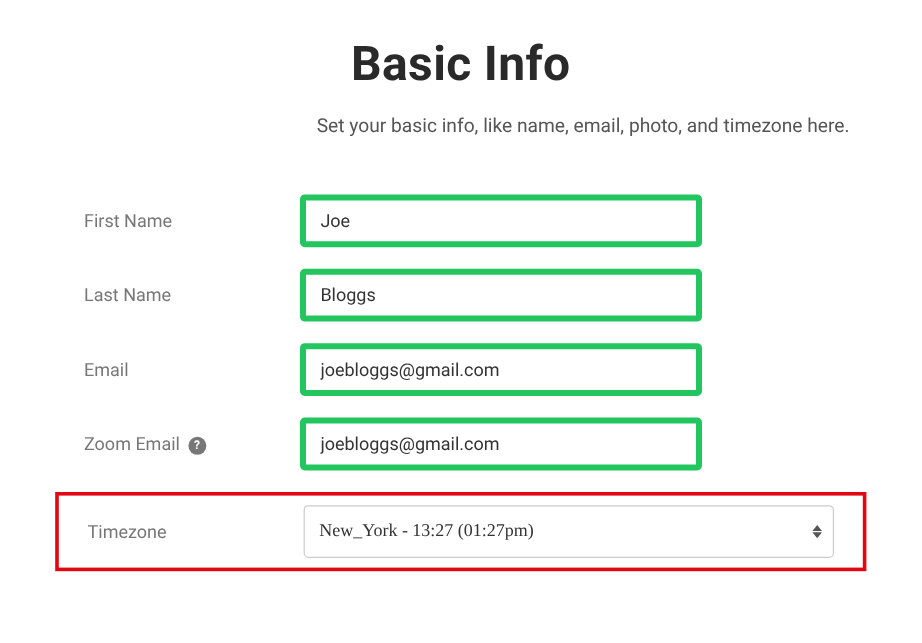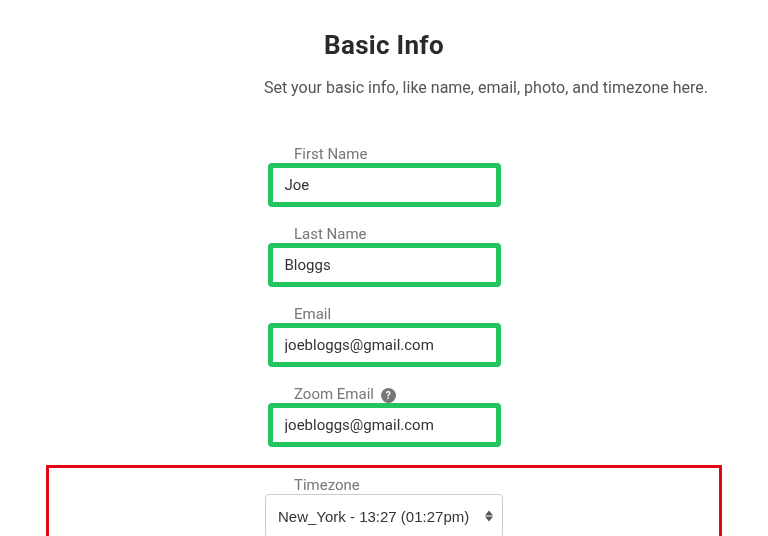--- a/index.html
+++ b/index.html
@@ -13,39 +13,38 @@
       width: 768px;
       height: 536px;
       overflow: hidden;
       color: #333;
     }
     .container {
       padding: 30px 60px 0 60px;
     }
     .page-title {
       text-align: center;
-      font-size: 26px;
+      font-size: 40px;
       font-weight: 700;
       color: #2a2a2a;
       margin-bottom: 18px;
       letter-spacing: 0.3px;
     }
     .page-subtitle {
       text-align: right;
       font-size: 16px;
       color: #555;
       font-weight: 400;
       margin-bottom: 48px;
     }
     .form-row {
       display: flex;
       align-items: center;
       margin-bottom: 18px;
       padding: 0 10px;
-      flex-direction: column;
     }
     .form-label {
       width: 180px;
       flex-shrink: 0;
       font-size: 15px;
       color: #777;
       font-weight: 400;
     }
     .form-label .help-icon {
       display: inline-flex;
@@ -98,21 +97,21 @@
       height: 44px;
       padding: 8px 32px 8px 12px;
       font-size: 15px;
       color: #333;
       background: #fff;
       border: 1px solid #ccc;
       border-radius: 4px;
       outline: none;
       appearance: none;
       -webkit-appearance: none;
-      font-family: Liberation Sans, sans-serif;
+      font-family: Liberation Serif, serif;
     }
     .select-arrows {
       position: absolute;
       right: 10px;
       top: 50%;
       transform: translateY(-50%);
       pointer-events: none;
       display: flex;
       flex-direction: column;
       gap: 1px;

